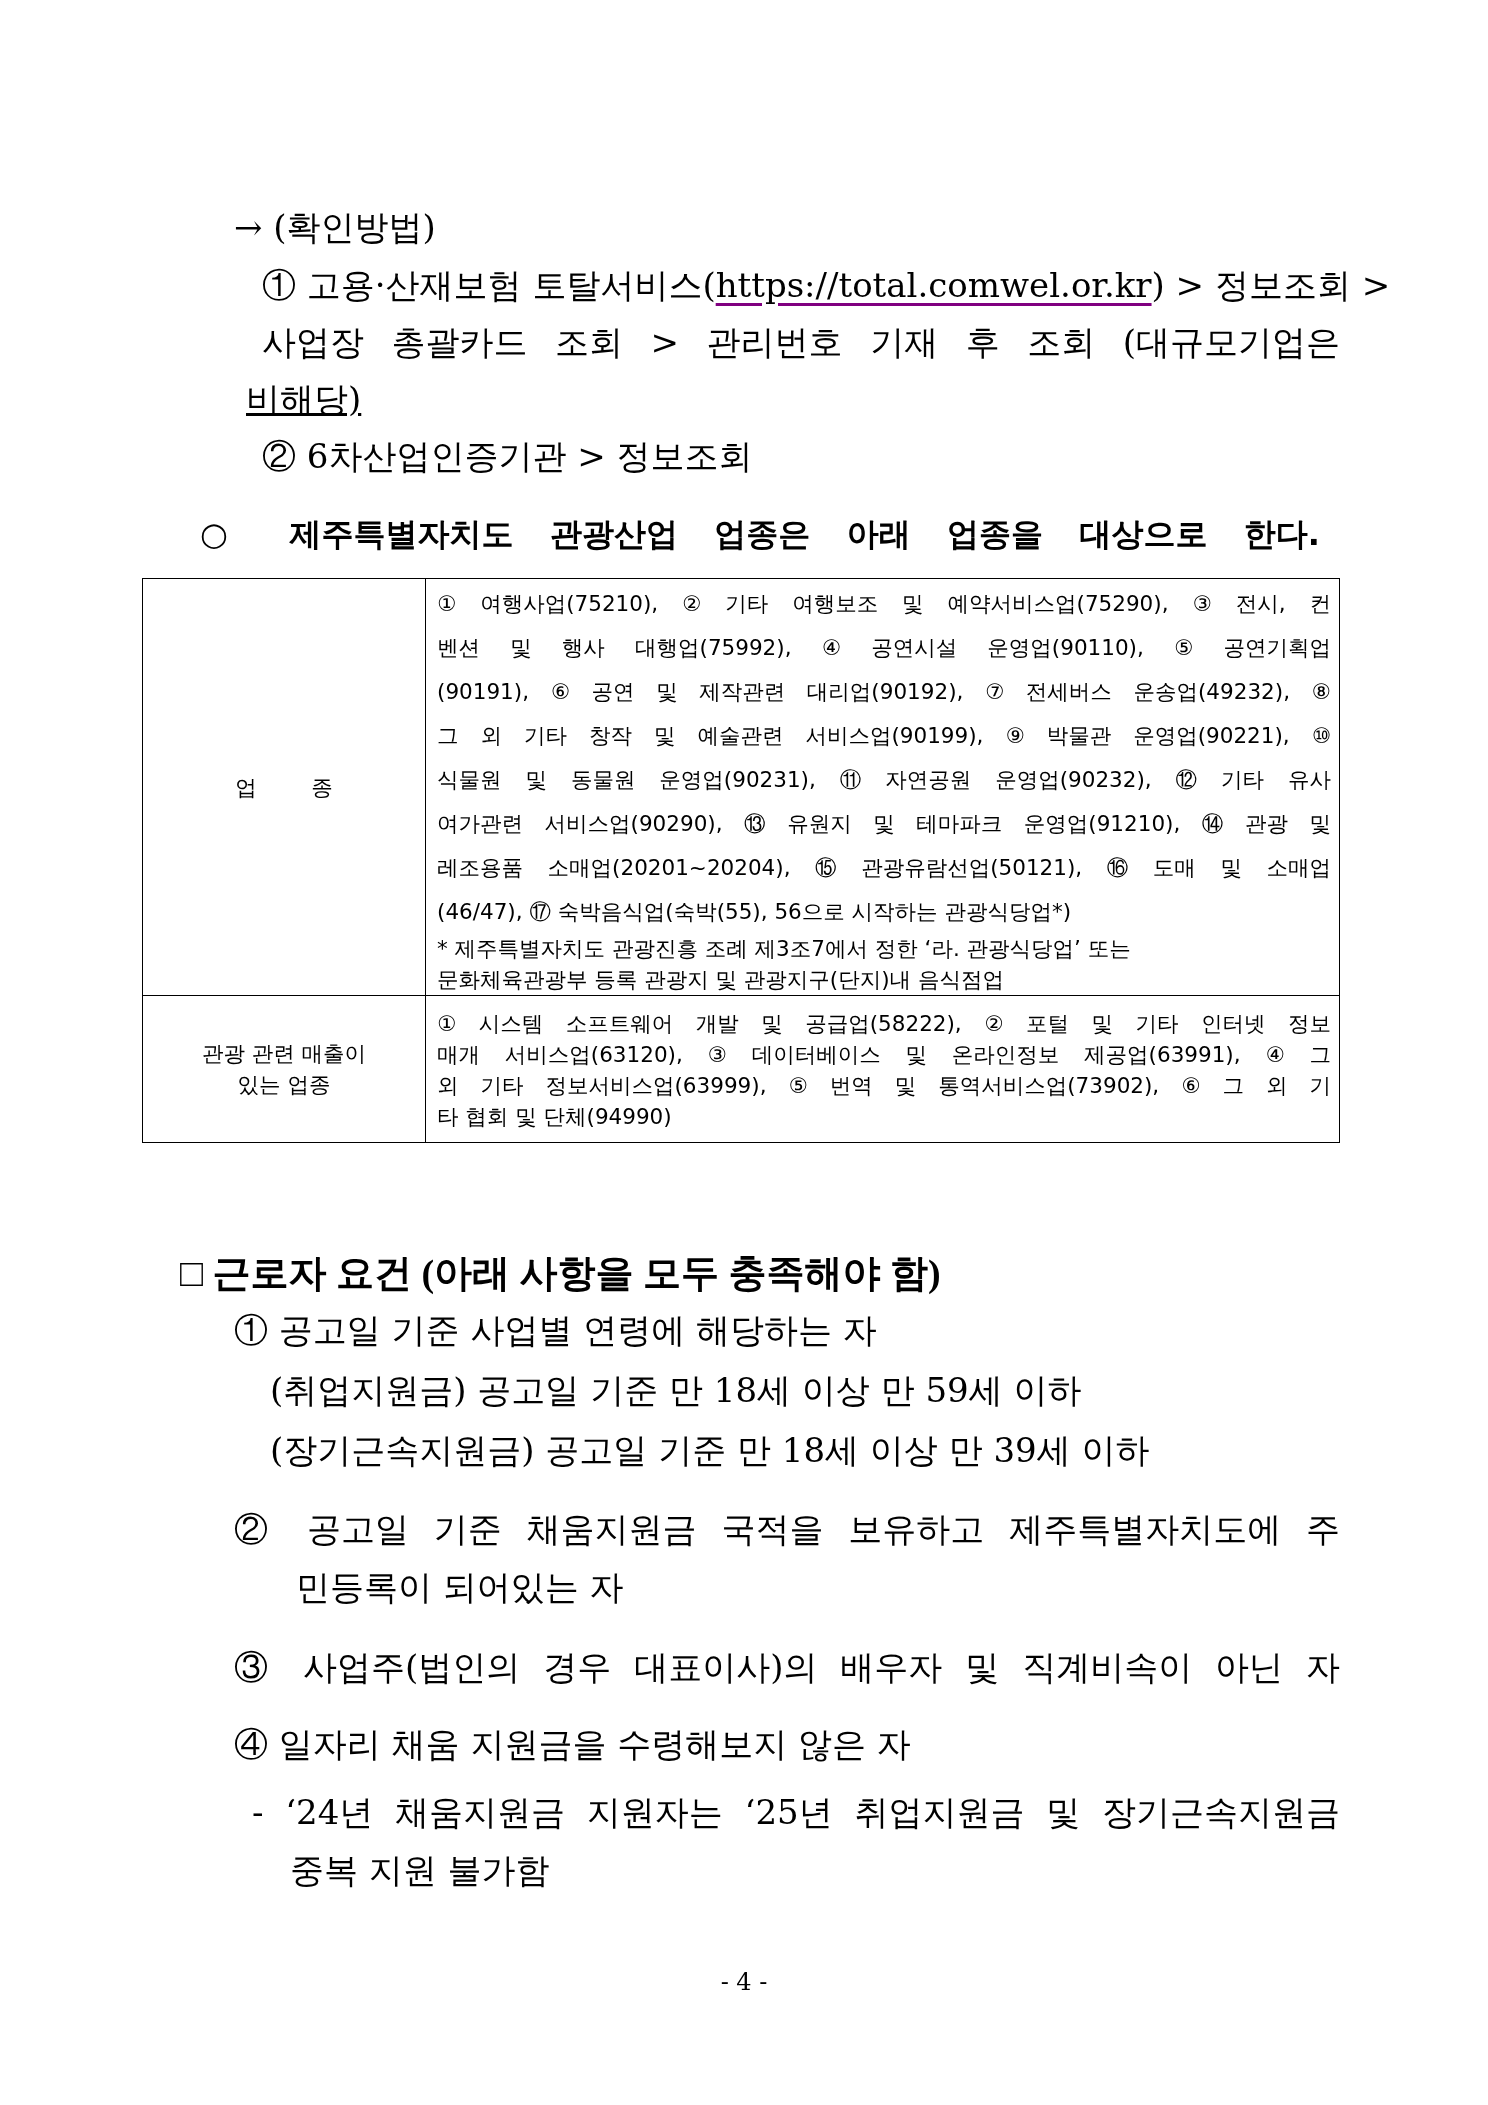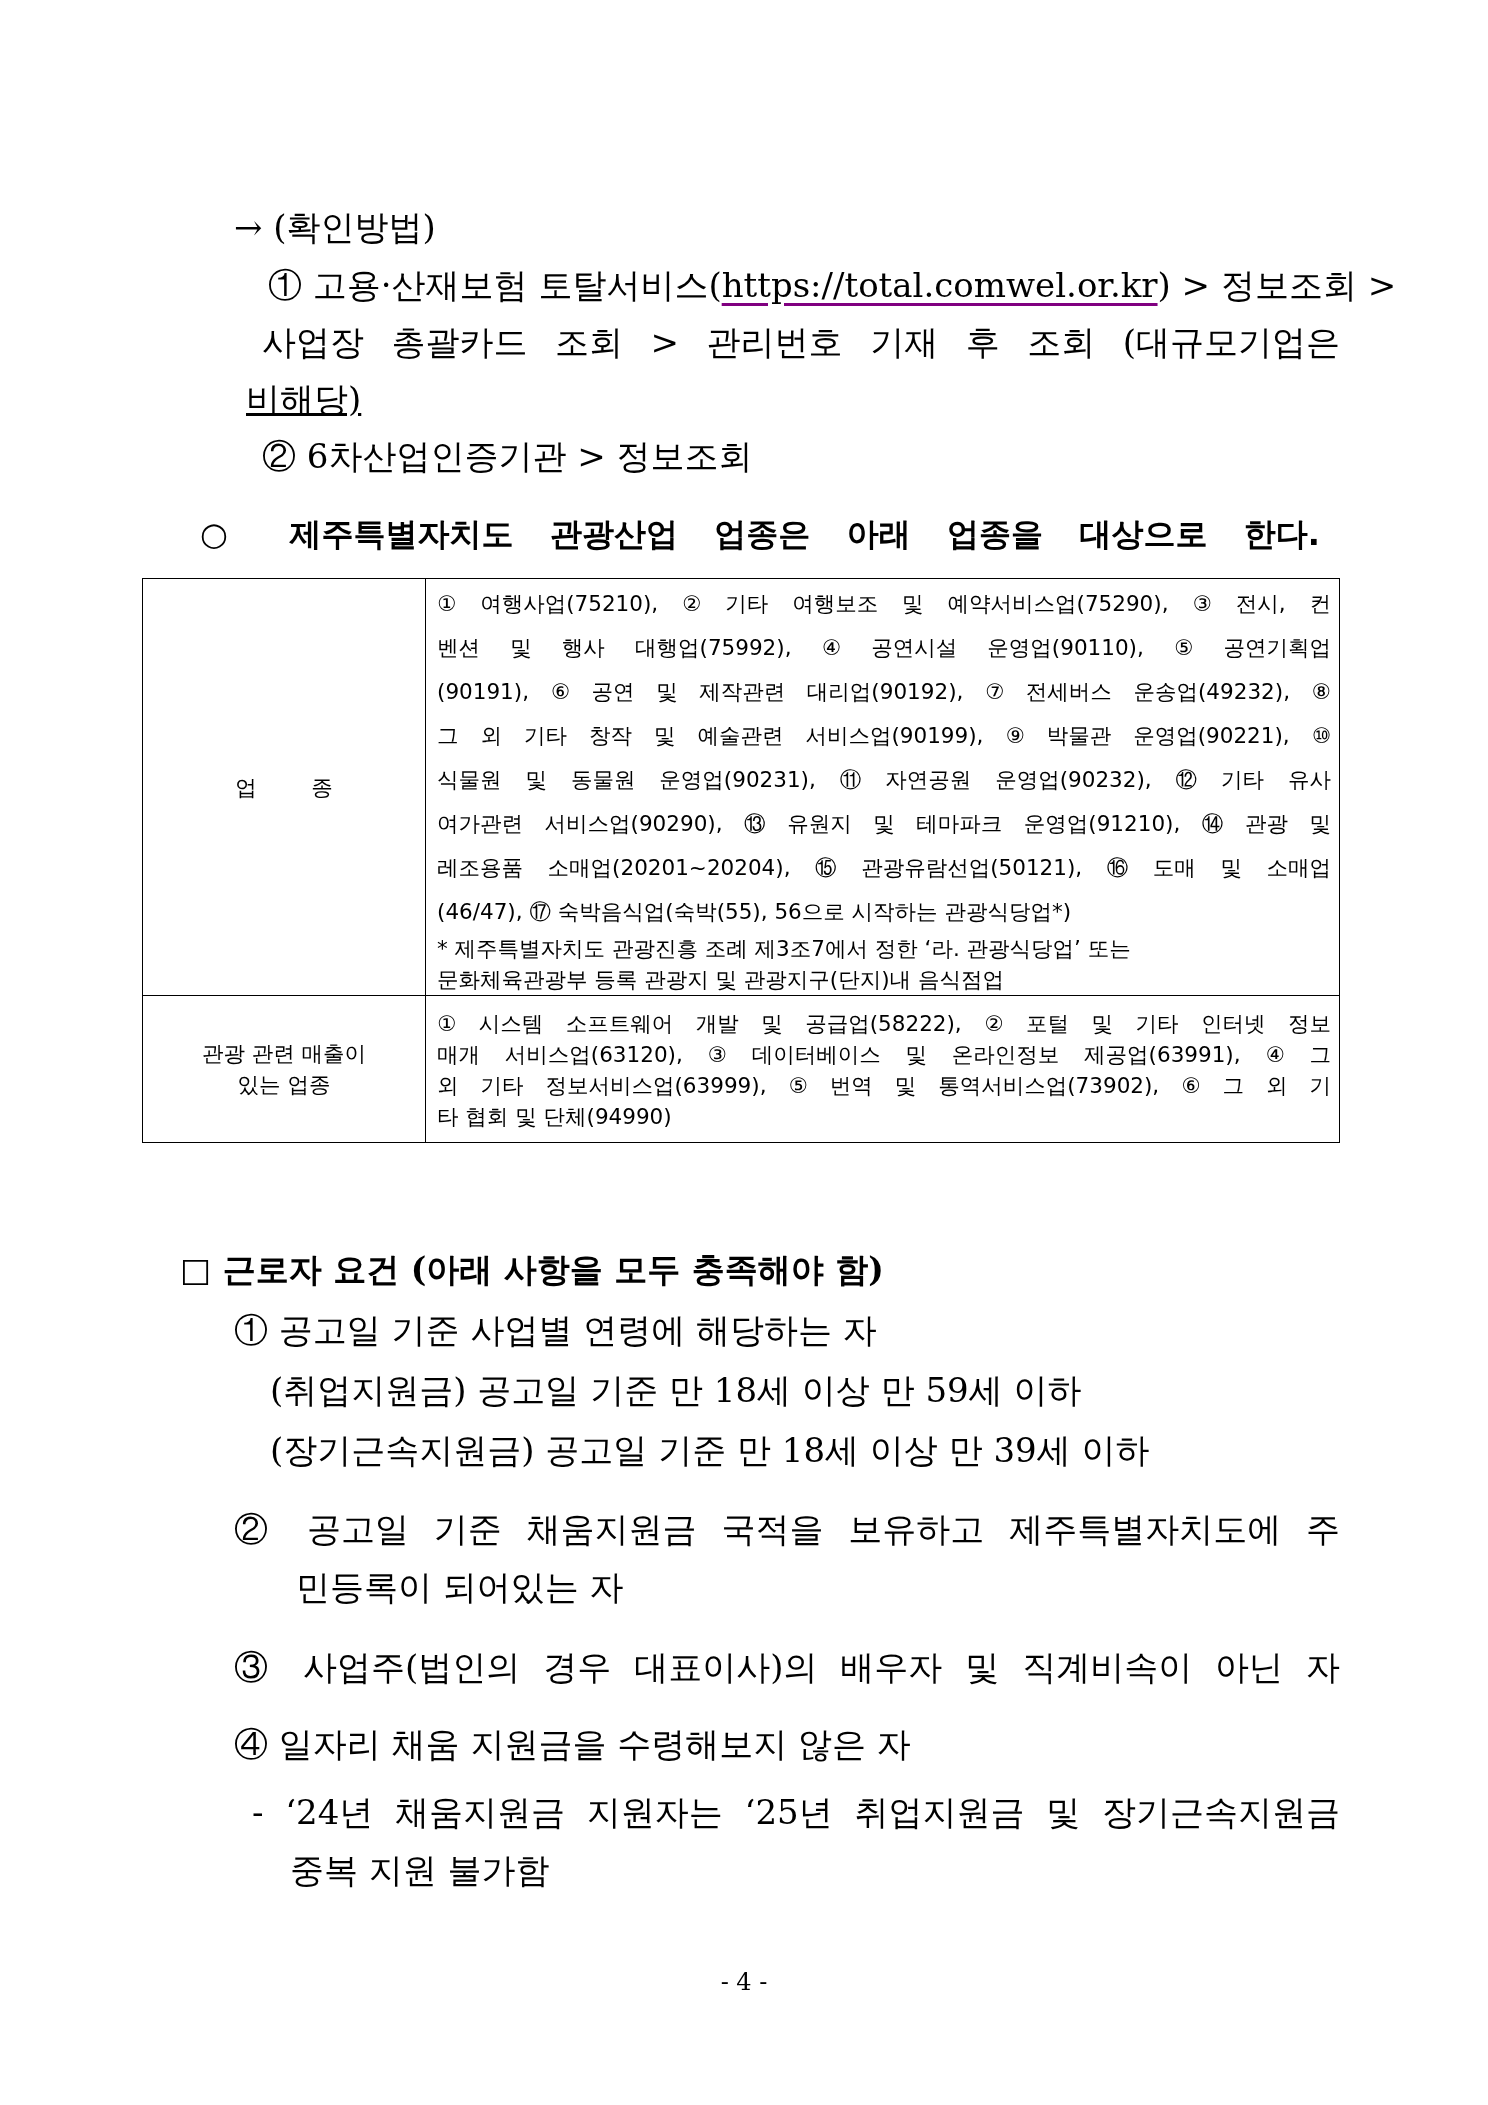--- a/index.html
+++ b/index.html
@@ -36,21 +36,21 @@
     .row3 { height: 45px; }
 
     .heading { font-weight: bold; font-size: 34px; }
     .page-num { font-size: 24px; }
   </style>
 </head>
 <body>
 
 <div class="abs body-line" style="left:234px; top:205px;">→ (확인방법)</div>
 
-<div class="abs body-line justify" style="left:262px; top:263px; width:1078px;margin-left:6px;">
+<div class="abs body-line justify" style="left:262px; top:263px; width:1078px;">
   <span>
     <span>① 고용·산재보험 토탈서비스(</span><span class="link">https://total.comwel.or.kr</span><span>) &gt; 정보조회 &gt;</span>
   </span>
 </div>
 <div class="abs body-line" style="left:262px; top:320px; width:1078px; text-align:justify; text-align-last:justify;">사업장 총괄카드 조회 &gt; 관리번호 기재 후 조회 (대규모기업은</div>
 <div class="abs body-line" style="left:246px; top:377px;text-decoration:underline;">비해당)</div>
 <div class="abs body-line" style="left:262px; top:434px;">② 6차산업인증기관 &gt; 정보조회</div>
 
 <div class="abs heading sans" style="left:200px; top:513px; width:1120px; text-align:justify; text-align-last:justify; font-size:32px;">○ 제주특별자치도 관광산업 업종은 아래 업종을 대상으로 한다.</div>
 
@@ -191,21 +191,21 @@
             <span>그</span>
             <span>외</span>
             <span>기</span>
           </div>
       <div class="cell-line tight last">타 협회 및 단체(94990)</div>
     </td>
   </tr>
 </tbody>
   </table>
 
-<div class="abs heading serif" style="left:180px; top:1248px; font-size:33px;">□ 근로자 요건 (아래 사항을 모두 충족해야 함)</div>
+<div class="abs heading serif" style="left:180px; top:1248px; font-size:38px;font-family:Liberation Serif, serif;">□ 근로자 요건 (아래 사항을 모두 충족해야 함)</div>
 
 <div class="abs body-line" style="left:234px; top:1308px;text-align:right;">① 공고일 기준 사업별 연령에 해당하는 자</div>
 <div class="abs body-line" style="left:270px; top:1368px;">(취업지원금) 공고일 기준 만 18세 이상 만 59세 이하</div>
 <div class="abs body-line" style="left:270px; top:1428px;">(장기근속지원금) 공고일 기준 만 18세 이상 만 39세 이하</div>
 
 <div class="abs body-line" style="left:234px; top:1507px; width:1106px; text-align:justify; text-align-last:justify;">② 공고일 기준 채움지원금 국적을 보유하고 제주특별자치도에 주</div>
 <div class="abs body-line" style="left:296px; top:1565px;text-align:center;">민등록이 되어있는 자</div>
 
 <div class="abs body-line" style="left:234px; top:1645px; width:1106px; text-align:justify; text-align-last:justify;">③ 사업주(법인의 경우 대표이사)의 배우자 및 직계비속이 아닌 자</div>
 

